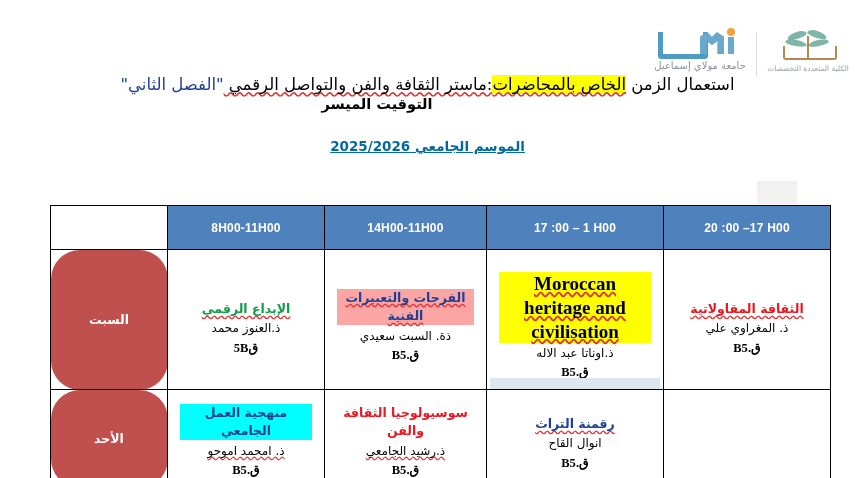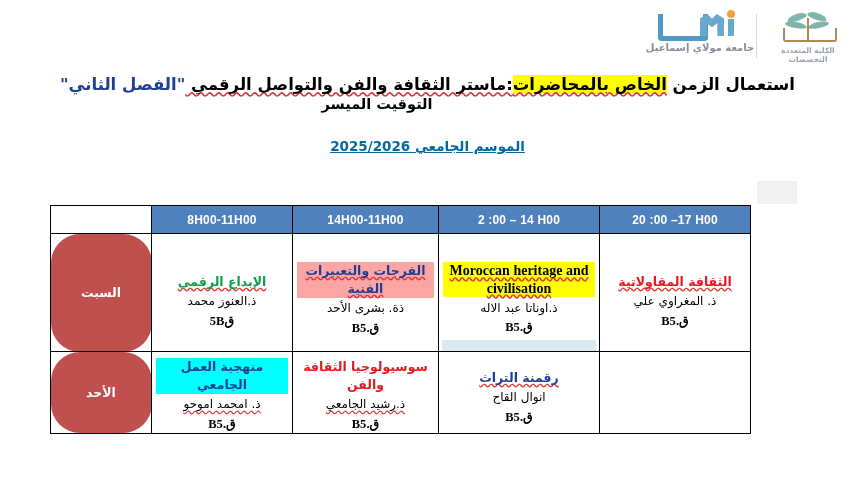--- a/index.html
+++ b/index.html
@@ -11,25 +11,24 @@
     width: 855px;
     height: 478px;
     position: relative;
     font-family: "Liberation Serif", "DejaVu Serif", serif;
     overflow: hidden;
   }
 
   
   #logo-bar {
     position: absolute;
-    top: 6px;
+    top: 24px;
     left: 0;
     width: 855px;
     height: 60px;
-    font-weight: bold;
   }
   .logo-block {
     position: absolute;
     text-align: center;
   }
   #logo-umi { left: 645px; top: 4px; width: 110px; }
   #logo-fp  { left: 762px; top: 6px; width: 92px; }
 
   .umi-mark {
     height: 30px;
@@ -131,21 +130,21 @@
   }
 
   
   #title-main {
     position: absolute;
     top: 74px;
     left: 0;
     width: 855px;
     text-align: center;
     font-size: 16.5px;
-    font-weight: bold;
+    font-weight: normal;
     color: #000000;
     direction: rtl;
     line-height: 1.35;
     font-family: "DejaVu Sans", sans-serif;
     white-space: nowrap;
   }
   .hl-yellow { background: #ffff00; }
   .t-blue { color: #1f3f94; }
   .wavy-red {
     text-decoration: underline wavy #e03030;
@@ -192,21 +191,21 @@
     position: absolute;
     left: 50px;
     top: 205px;
     width: 695px;
     border-collapse: collapse;
     table-layout: fixed;
     direction: rtl;
   }
   #timetable td, #timetable th {
     border: 1px solid #000000;
-    padding: 0;
+    padding: 8px;
     vertical-align: middle;
     text-align: center;
   }
   .th-time {
     background: #4f81bd;
     color: #ffffff;
     font-size: 12px;
     font-weight: bold;
     height: 27px;
     font-family: "Liberation Sans", sans-serif;
@@ -238,21 +237,21 @@
   }
   .slot.row1 .slot-inner { padding-top: 14px; }
   .course-title {
     font-size: 12.5px;
     font-weight: bold;
     font-family: "DejaVu Sans", sans-serif;
     display: inline-block;
   }
   .course-title.latin {
     font-family: "Liberation Serif", serif;
-    font-size: 14px;
+    font-size: 19px;
     line-height: 1.25;
   }
   .c-red   { color: #e8171f; }
   .c-blue  { color: #1f3f94; }
   .c-green { color: #0f9e4a; }
   .c-black { color: #000000; }
   .hl-magenta { background: #fca5a5; }
   .hl-cyan    { background: #00ffff; }
   .teacher {
     font-size: 12px;
@@ -314,21 +313,21 @@
 <div id="title-sub">التوقيت الميسر</div>
 
 <div id="academic-year">الموسم الجامعي 2025/2026</div>
 
 <div id="gray-box"></div>
 
 <table id="timetable">
   <thead>
     <tr>
       <th class="th-time" style="width:150px">20 :00 –17 H00</th>
-      <th class="th-time" style="width:160px">2 :00 – 14 H00</th>
+      <th class="th-time" style="width:160px">17 :00 – 1 H00</th>
       <th class="th-time" style="width:145px">14H00-11H00</th>
       <th class="th-time" style="width:140px">8H00-11H00</th>
       <th class="th-blank" style="width:100px"></th>
     </tr>
   </thead>
   <tbody>
 
     <tr>
       <td class="slot row1">
         <div class="slot-inner">
@@ -343,21 +342,21 @@
           <div class="course-title latin c-black hl-yellow wavy-red">Moroccan heritage and civilisation</div>
           <div class="teacher">ذ.اوناتا عبد الاله</div>
           <div class="room">ق.B5</div>
         </div>
         <div class="blue-band"></div>
       </td>
 
       <td class="slot row1">
         <div class="slot-inner">
           <div class="course-title c-blue hl-magenta wavy-red">الفرجات والتعبيرات الفنية</div>
-          <div class="teacher">ذة. بشرى الأحد</div>
+          <div class="teacher">ذة. السبت سعيدي</div>
           <div class="room">ق.B5</div>
         </div>
       </td>
 
       <td class="slot row1">
         <div class="slot-inner">
           <div class="course-title c-green wavy-red">الإبداع الرقمي</div>
           <div class="teacher u">ذ.العنوز محمد</div>
           <div class="room">ق5B</div>
         </div>

